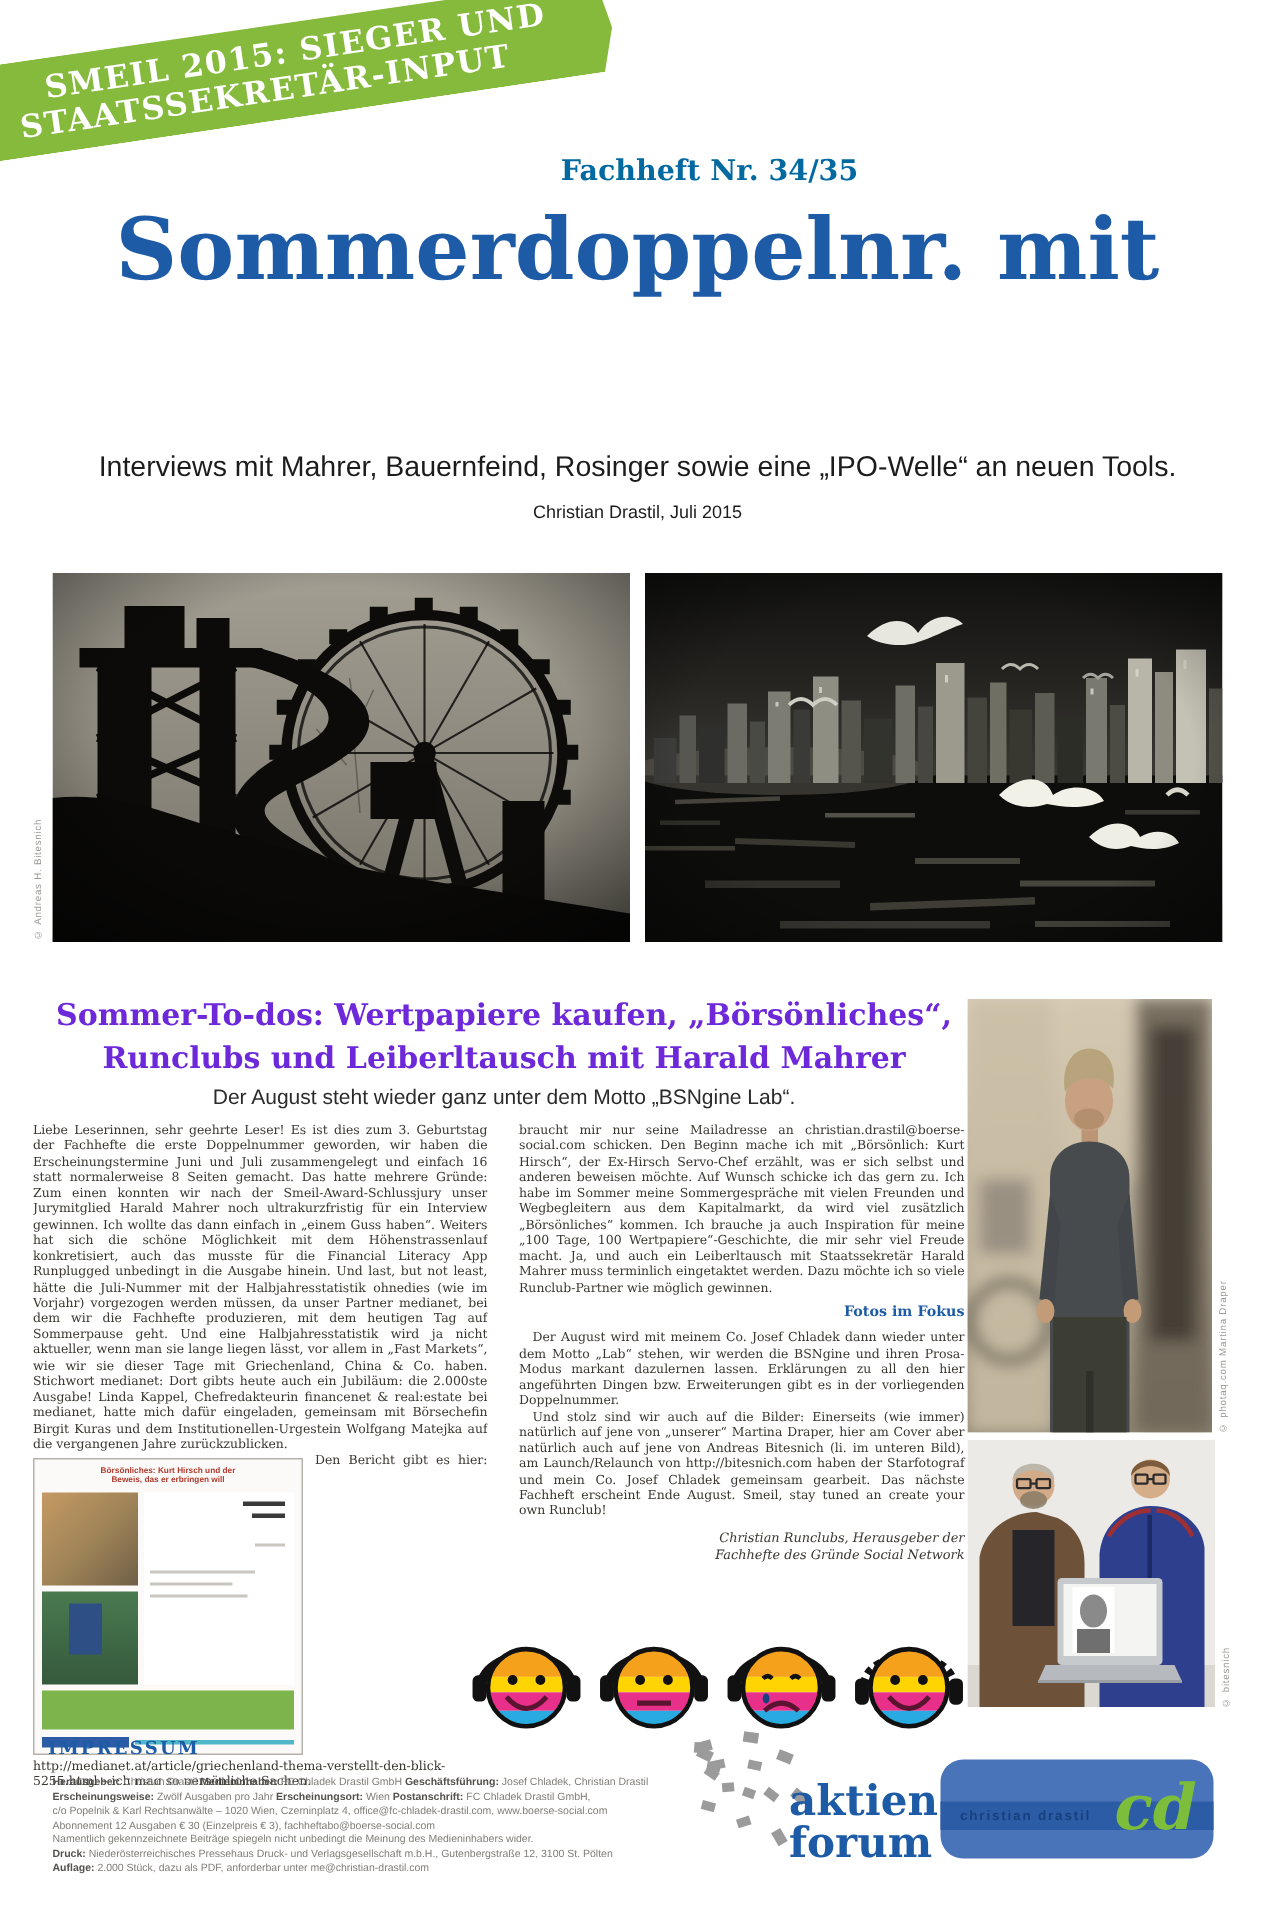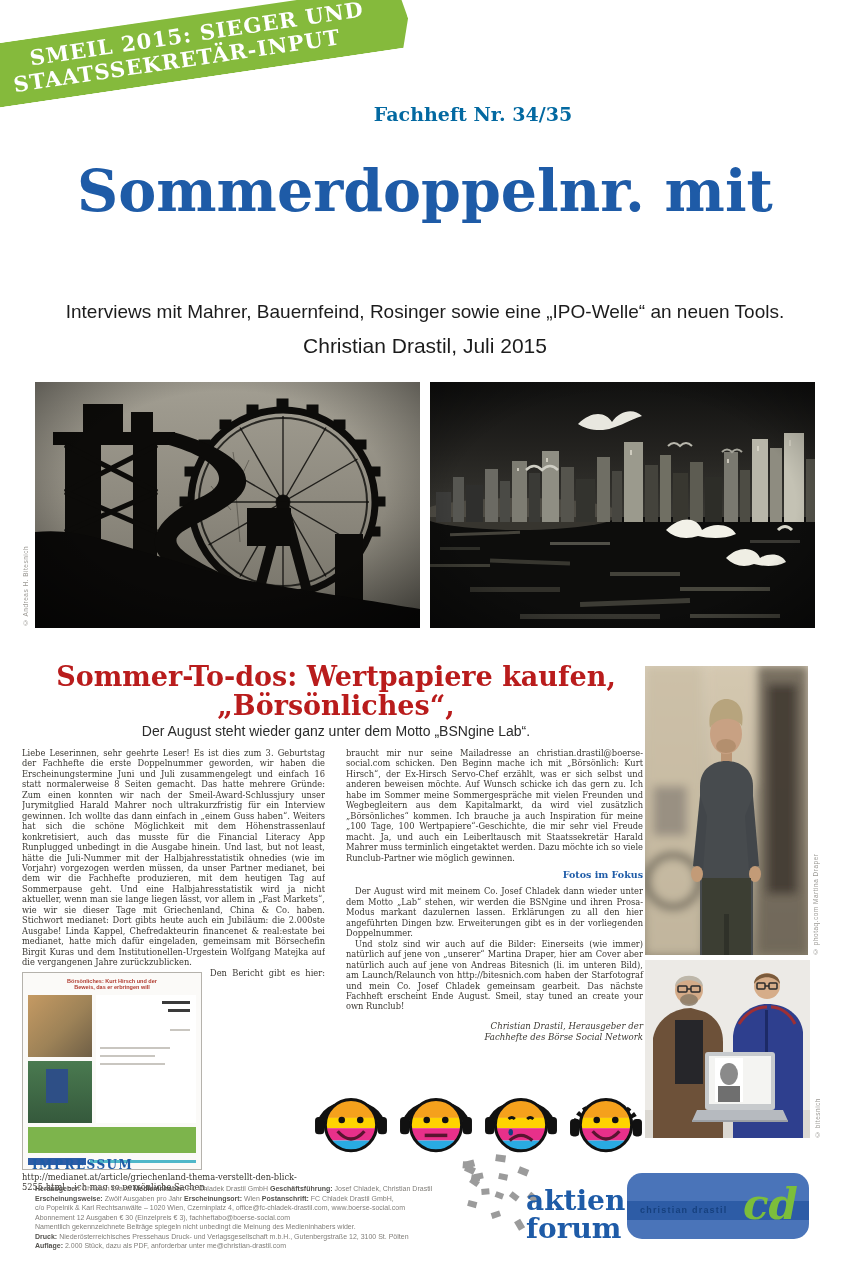--- a/index.html
+++ b/index.html
@@ -14,36 +14,36 @@
           clip-path:polygon(0 0,98.5% 2%,100% 55%,98% 100%,0 100%);}
   #ribbon .l{font-family:"DejaVu Serif",serif;font-weight:bold;color:#fff;
              font-size:21px;line-height:24px;letter-spacing:1px;white-space:nowrap;}
   #ribbon .l1{margin-left:72px;}
   #ribbon .l2{margin-left:52px;}
 
   
   .kicker{left:0;top:103px;width:850px;text-align:center;color:#0369a1;
           font-family:"DejaVu Serif",serif;font-weight:bold;font-size:19px;padding-left:48px;}
   .title{left:0;top:133px;width:850px;text-align:center;color:#1e5ba7;
-         font-family:"DejaVu Serif",serif;font-weight:bold;font-size:57px;line-height:68px;margin-top:24px;}
+         font-family:"DejaVu Serif",serif;font-weight:bold;font-size:57px;line-height:68px;}
   .lede{left:0;top:301px;width:850px;text-align:center;font-size:19px;color:#1c1c1c;}
-  .byline{left:0;top:334px;width:850px;text-align:center;font-size:21px;color:#1c1c1c;}
+  .byline{left:0;top:334px;width:850px;text-align:center;font-size:12px;color:#1c1c1c;}
 
   
   .photoL{left:35px;top:382px;width:385px;height:246px;}
   .photoR{left:430px;top:382px;width:385px;height:246px;}
   .vcap{writing-mode:vertical-rl;transform:rotate(180deg);font-size:6.5px;color:#9a9893;
         letter-spacing:.5px;}
   #capL{left:22px;top:500px;height:126px;}
   #capP{left:812px;top:830px;height:125px;}
   #capB{left:814px;top:1020px;height:118px;}
 
   
-  .headline{left:25px;top:662px;width:622px;text-align:center;color:#b91c1c;
-            font-family:"DejaVu Serif",serif;font-weight:bold;font-size:27px;line-height:29px;}
+  .headline{left:25px;top:662px;width:622px;text-align:center;color:#6d28d9;
+            font-family:"DejaVu Serif",serif;font-weight:bold;font-size:20px;line-height:29px;}
   .standfirst{left:25px;top:723px;width:622px;text-align:center;font-size:14px;color:#2b2b2b;}
   .col{font-family:"DejaVu Serif",serif;font-size:8.3px;line-height:10.45px;color:#3a3731;
        text-align:justify;}
   #col1{left:22px;top:748px;width:303px;height:442px;overflow:hidden;}
   #col2{left:346px;top:748px;width:297px;}
   .col p{margin:0;}
   .col p.ind{text-indent:9px;}
   .crosshead{font-family:"DejaVu Serif",serif;font-weight:bold;color:#1e5ba7;
              text-align:right;font-size:9.5px;margin:7px 0 6px 0;}
   .sig{margin-top:9px;text-align:right;font-style:italic;font-size:8.6px;line-height:11px;color:#3a3731;}
@@ -226,20 +226,21 @@
     </g>
     <rect width="385" height="246" fill="url(#vigB)"></rect>
   </svg>
 
   <div id="capL" class="abs vcap">© Andreas H. Bitesnich</div>
   <div id="capP" class="abs vcap">© photaq.com Martina Draper</div>
   <div id="capB" class="abs vcap">© bitesnich</div>
 
   <div class="abs headline">
     <div>Sommer-To-dos: Wertpapiere kaufen, „Börsönliches“,</div>
+    <div>Runclubs und Leiberltausch mit Harald Mahrer</div>
   </div>
   <div class="abs standfirst">Der August steht wieder ganz unter dem Motto „BSNgine Lab“.</div>
 
   <div id="col1" class="abs col">
     <p>Liebe Leserinnen, sehr geehrte Leser! Es ist dies zum 3. Geburtstag der Fachhefte die erste Doppelnummer geworden, wir haben die Erscheinungstermine Juni und Juli zusammengelegt und einfach 16 statt normalerweise 8 Seiten gemacht. Das hatte mehrere Gründe: Zum einen konnten wir nach der Smeil-Award-Schlussjury unser Jurymitglied Harald Mahrer noch ultrakurzfristig für ein Interview gewinnen. Ich wollte das dann einfach in „einem Guss haben“. Weiters hat sich die schöne Möglichkeit mit dem Höhenstrassenlauf konkretisiert, auch das musste für die Financial Literacy App Runplugged unbedingt in die Ausgabe hinein. Und last, but not least, hätte die Juli-Nummer mit der Halbjahresstatistik ohnedies (wie im Vorjahr) vorgezogen werden müssen, da unser Partner medianet, bei dem wir die Fachhefte produzieren, mit dem heutigen Tag auf Sommerpause geht. Und eine Halbjahresstatistik wird ja nicht aktueller, wenn man sie lange liegen lässt, vor allem in „Fast Markets“, wie wir sie dieser Tage mit Griechenland, China &amp; Co. haben. Stichwort medianet: Dort gibts heute auch ein Jubiläum: die 2.000ste Ausgabe! Linda Kappel, Chefredakteurin financenet &amp; real:estate bei medianet, hatte mich dafür eingeladen, gemeinsam mit Börsechefin Birgit Kuras und dem Institutionellen-Urgestein Wolfgang Matejka auf die vergangenen Jahre zurückzublicken.</p>
     <div id="pdfthumb">
       <div class="cap">
         <div>Börsönliches: Kurt Hirsch und der</div>
         <div>Beweis, das er erbringen will</div>
       </div>
@@ -268,22 +269,22 @@
     <p>Den Bericht gibt es hier: http://medianet.at/article/griechenland-thema-verstellt-den-blick-5255.html – ich mag so persönliche Sachen.</p>
 
   </div>
 
   <div id="col2" class="abs col">
     <p>braucht mir nur seine Mailadresse an christian.drastil@boerse-social.com schicken. Den Beginn mache ich mit „Börsönlich: Kurt Hirsch“, der Ex-Hirsch Servo-Chef erzählt, was er sich selbst und anderen beweisen möchte. Auf Wunsch schicke ich das gern zu. Ich habe im Sommer meine Sommergespräche mit vielen Freunden und Wegbegleitern aus dem Kapitalmarkt, da wird viel zusätzlich „Börsönliches“ kommen. Ich brauche ja auch Inspiration für meine „100 Tage, 100 Wertpapiere“-Geschichte, die mir sehr viel Freude macht. Ja, und auch ein Leiberltausch mit Staatssekretär Harald Mahrer muss terminlich eingetaktet werden. Dazu möchte ich so viele Runclub-Partner wie möglich gewinnen.</p>
     <div class="crosshead">Fotos im Fokus</div>
     <p class="ind">Der August wird mit meinem Co. Josef Chladek dann wieder unter dem Motto „Lab“ stehen, wir werden die BSNgine und ihren Prosa-Modus markant dazulernen lassen. Erklärungen zu all den hier angeführten Dingen bzw. Erweiterungen gibt es in der vorliegenden Doppelnummer.</p>
     <p class="ind">Und stolz sind wir auch auf die Bilder: Einerseits (wie immer) natürlich auf jene von „unserer“ Martina Draper, hier am Cover aber natürlich auch auf jene von Andreas Bitesnich (li. im unteren Bild), am Launch/Relaunch von http://bitesnich.com haben der Starfotograf und mein Co. Josef Chladek gemeinsam gearbeit. Das nächste Fachheft erscheint Ende August. Smeil, stay tuned an create your own Runclub!</p>
     <div class="sig">
-      <div>Christian Drastil, Herausgeber der</div>
-      <div>Fachhefte des Börse Social Network</div>
+      <div>Christian Runclubs, Herausgeber der</div>
+      <div>Fachhefte des Gründe Social Network</div>
     </div>
   </div>
 
   <svg class="abs" style="left:645px;top:666px;" width="163" height="289" viewBox="0 0 163 289">
     <defs>
       <linearGradient id="stG" x1="0" y1="0" x2="0" y2="1">
         <stop offset="0" stop-color="#d9cfbb"></stop>
           <stop offset="0.6" stop-color="#b5ab96"></stop>
           <stop offset="1" stop-color="#8e8672"></stop>
       </linearGradient>

